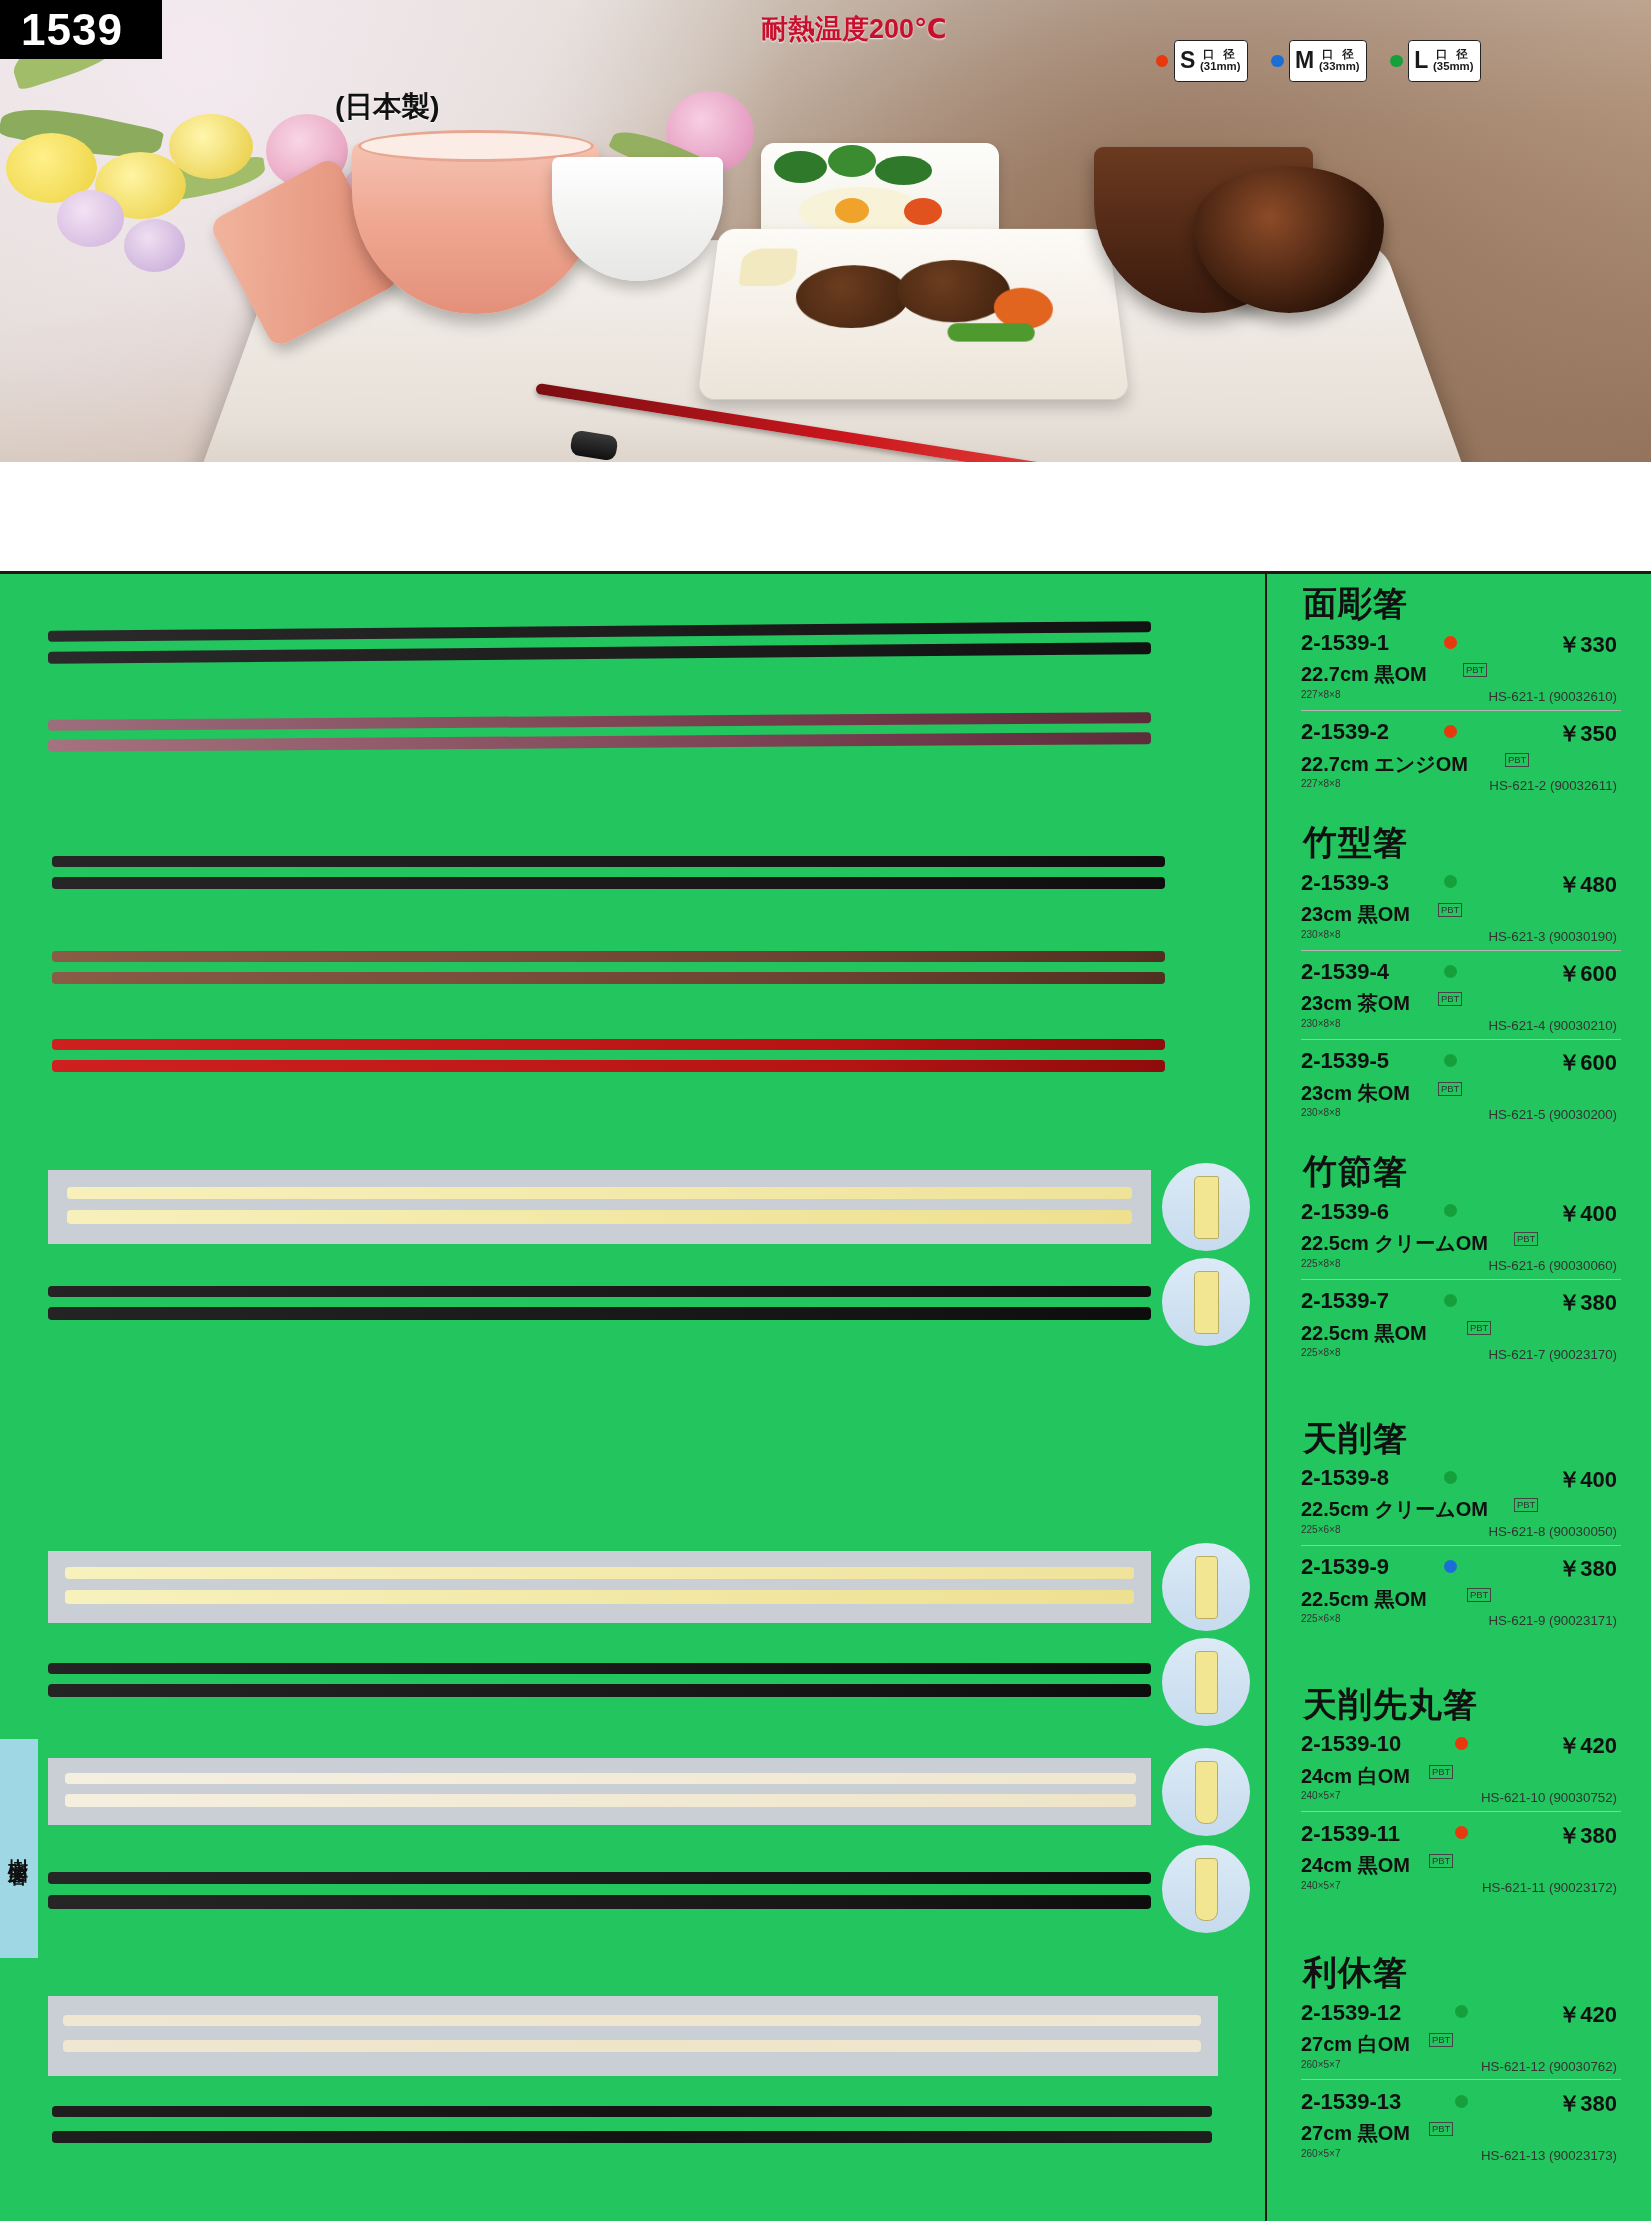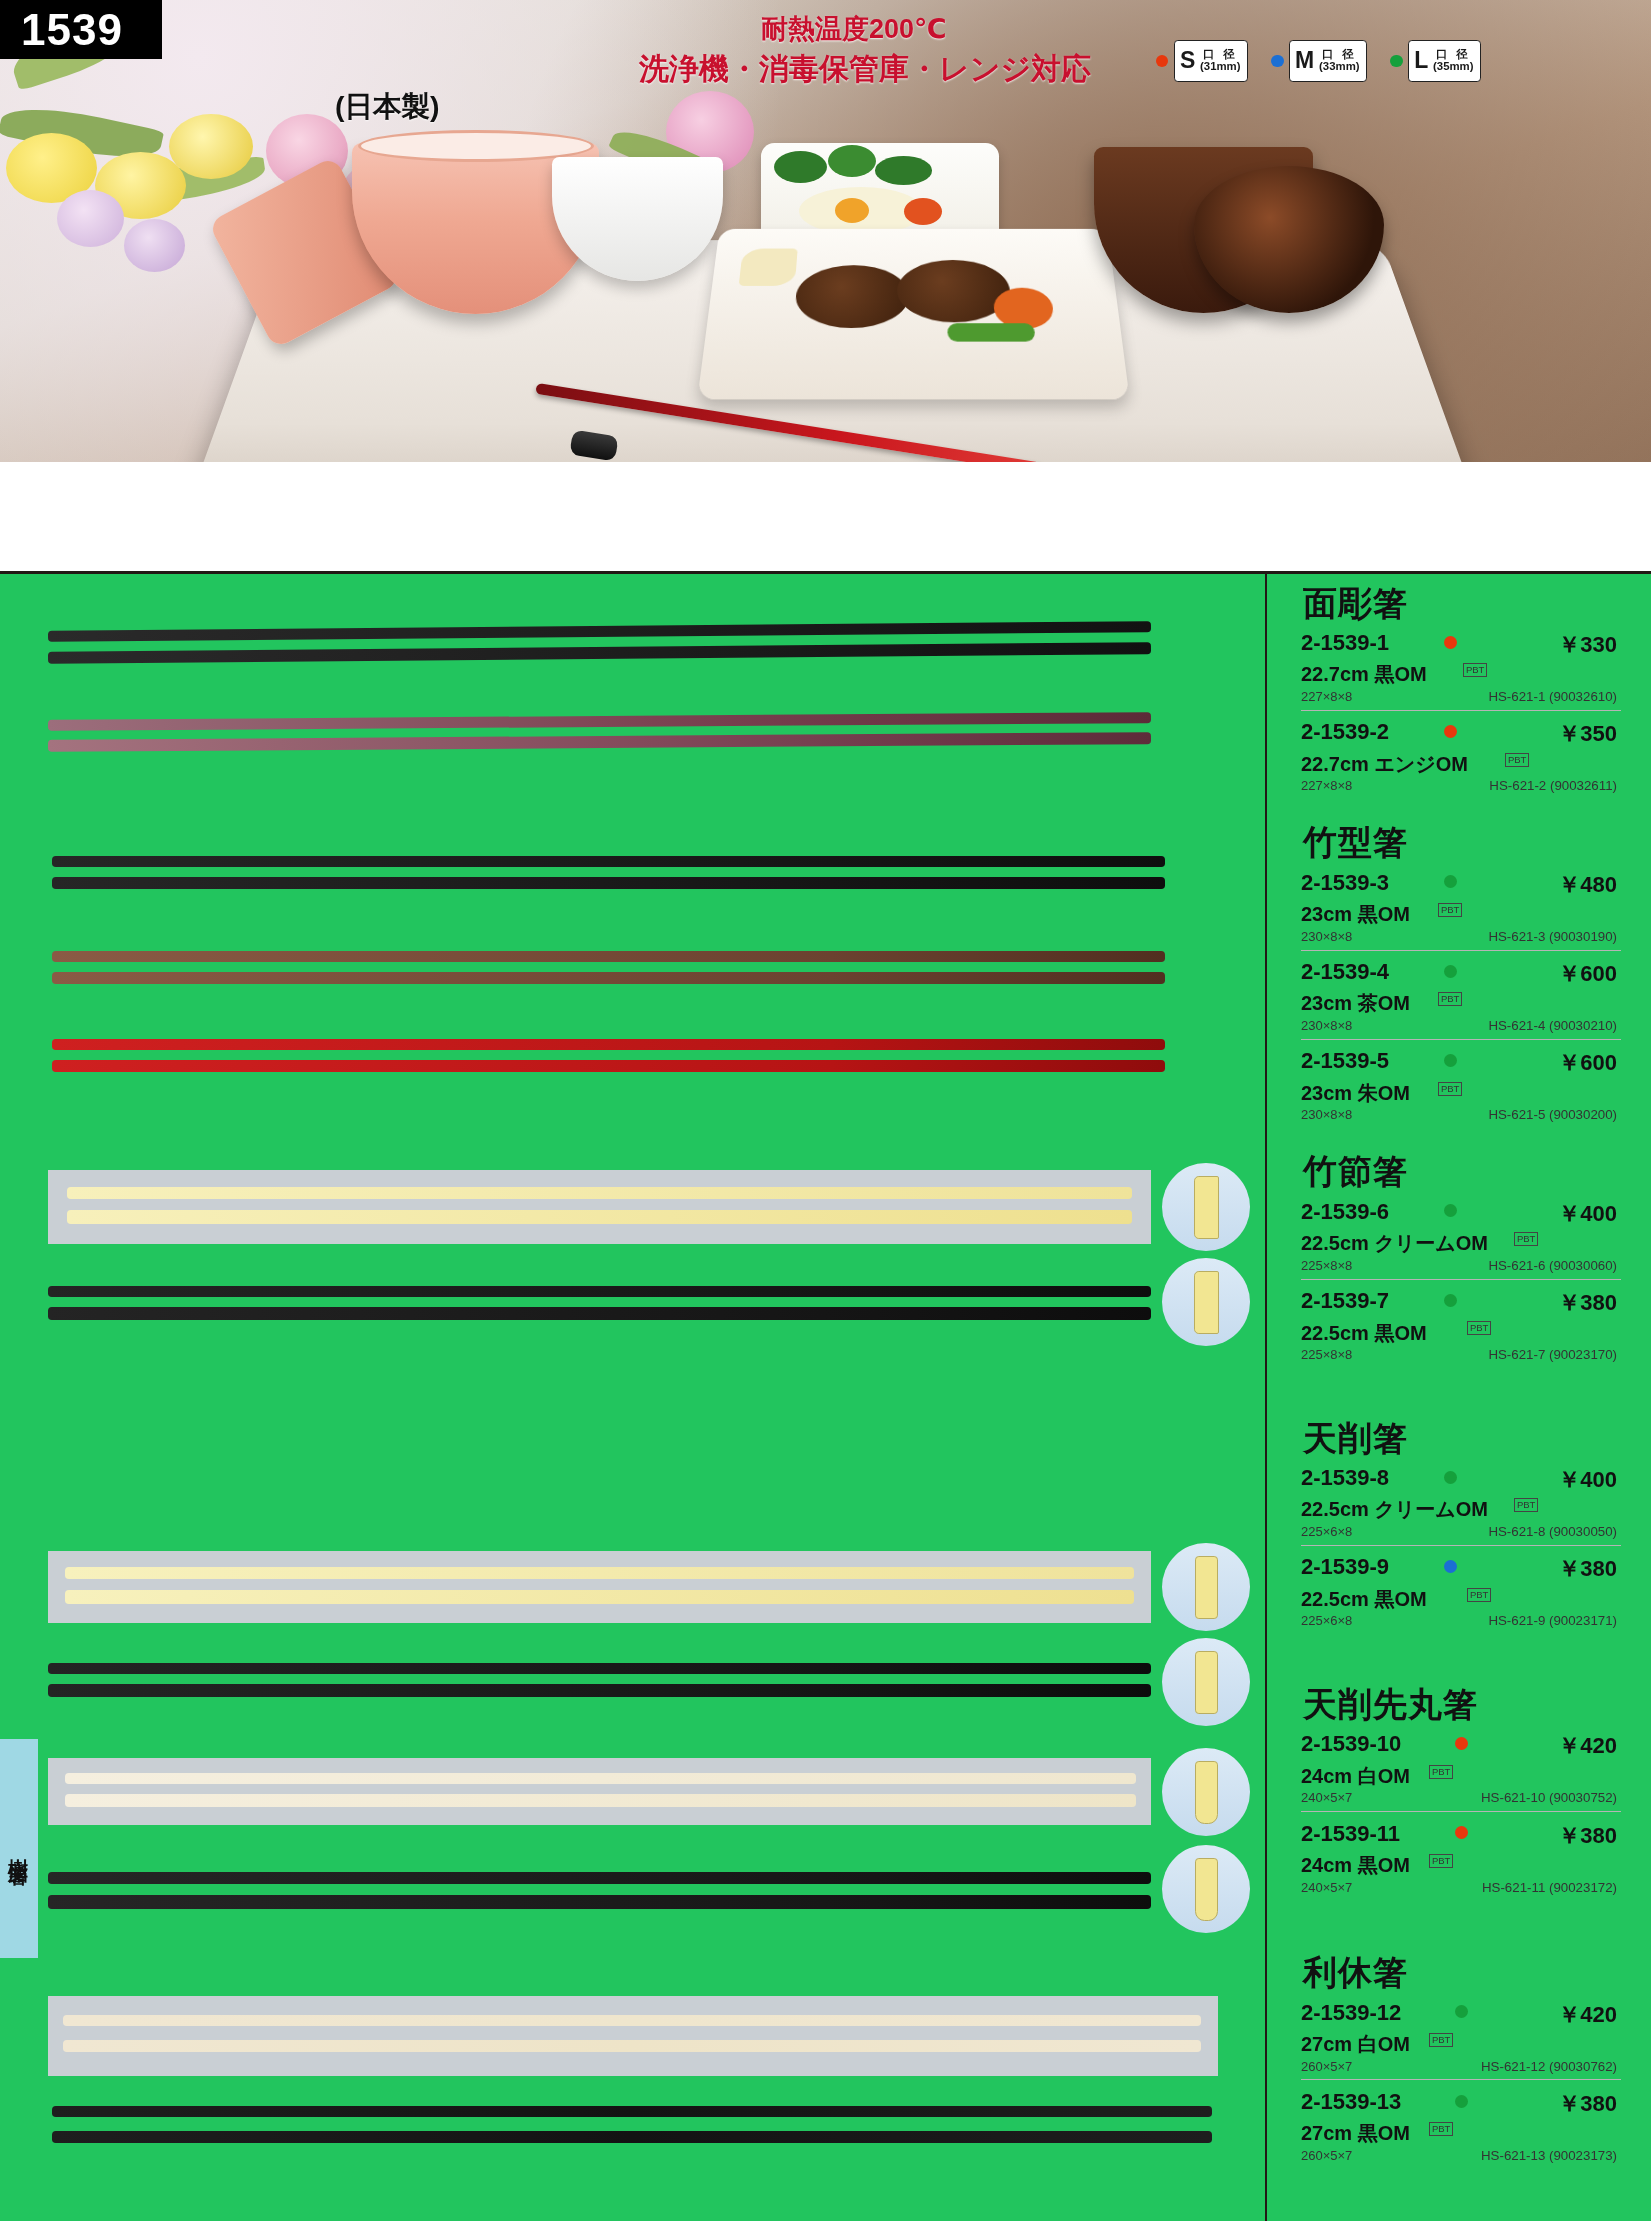--- a/index.html
+++ b/index.html
@@ -126,21 +126,21 @@
   .stick{position:absolute;border-radius:3.8px;}
   .sect-title{position:absolute;font-size:34px;font-weight:bold;color:#111;letter-spacing:1px;}
   .code{position:absolute;font-size:22px;font-weight:bold;color:#111;}
   .cdot{position:absolute;width:13.3px;height:13.3px;border-radius:50%;}
   .price{position:absolute;font-size:22px;font-weight:bold;color:#111;text-align:right;width:190px;}
   .desc{position:absolute;font-size:20px;color:#111;font-weight:bold;}
   .pbt{
     position:absolute;font-size:9.5px;border:1px solid #444;color:#333;
     padding:0 1.9px;letter-spacing:0;line-height:12.4px;height:14.3px;box-sizing:border-box;
   }
-  .dims{position:absolute;font-size:13px;color:#333;}
+  .dims{position:absolute;font-size:10px;color:#333;}
   .hs{position:absolute;font-size:13.3px;color:#333;text-align:right;width:247px;}
   .thin-rule{position:absolute;height:1px;background:#b5b5b5;}
   .xsect{
     position:absolute;width:88px;height:88px;border-radius:50%;
     background:linear-gradient(180deg,#dceaf6,#c6dbee);
   }
   .xshape{position:absolute;}
 </style>
 </head>
 <body>
@@ -182,21 +182,20 @@
     </div>
     <div class="bowl-dark"></div>
     <div class="lid-dark"></div>
     <div class="chopstick-red"></div>
     <div class="chopstick-rest"></div>
   </div>
 
   <div class="pagenum">1539</div>
   <div class="title-sub">(日本製)</div>
   <div class="heat-line1">耐熱温度200℃</div>
-  <div class="heat-line2">洗浄機・消毒保管庫・レンジ対応</div>
 
   <div class="size-badges">
     <div class="size-badge">
       <span class="dot" style="background:#e8380d"></span>
       <span class="sb-box">
         <span class="sb-letter">S</span>
         <span class="sb-txt">
           <span class="k">口 径</span>
           <span>(31mm)</span>
         </span>

